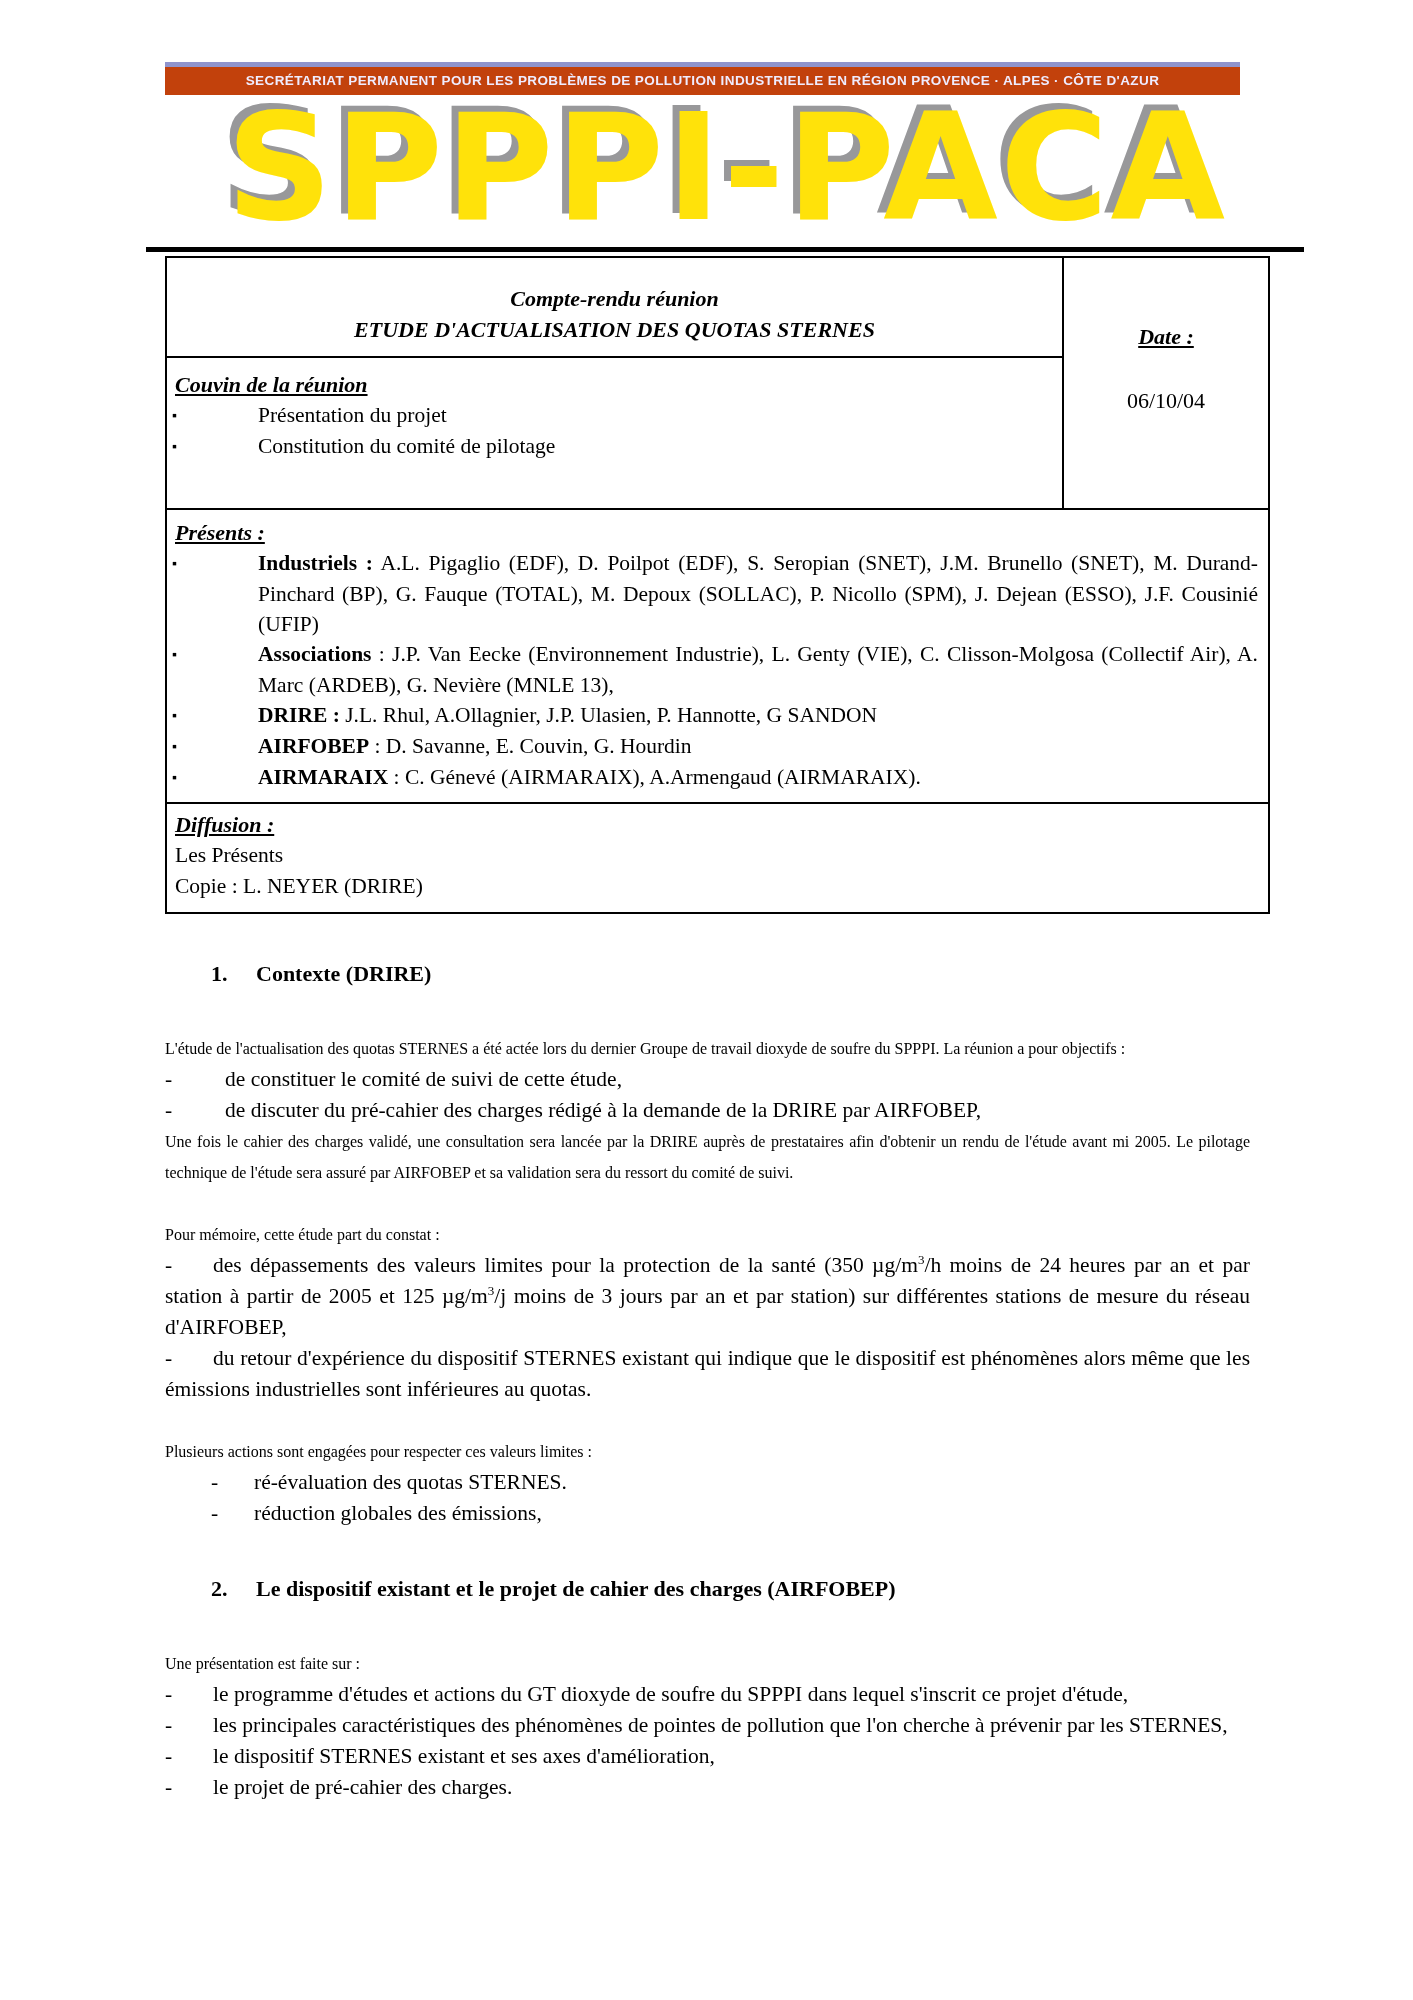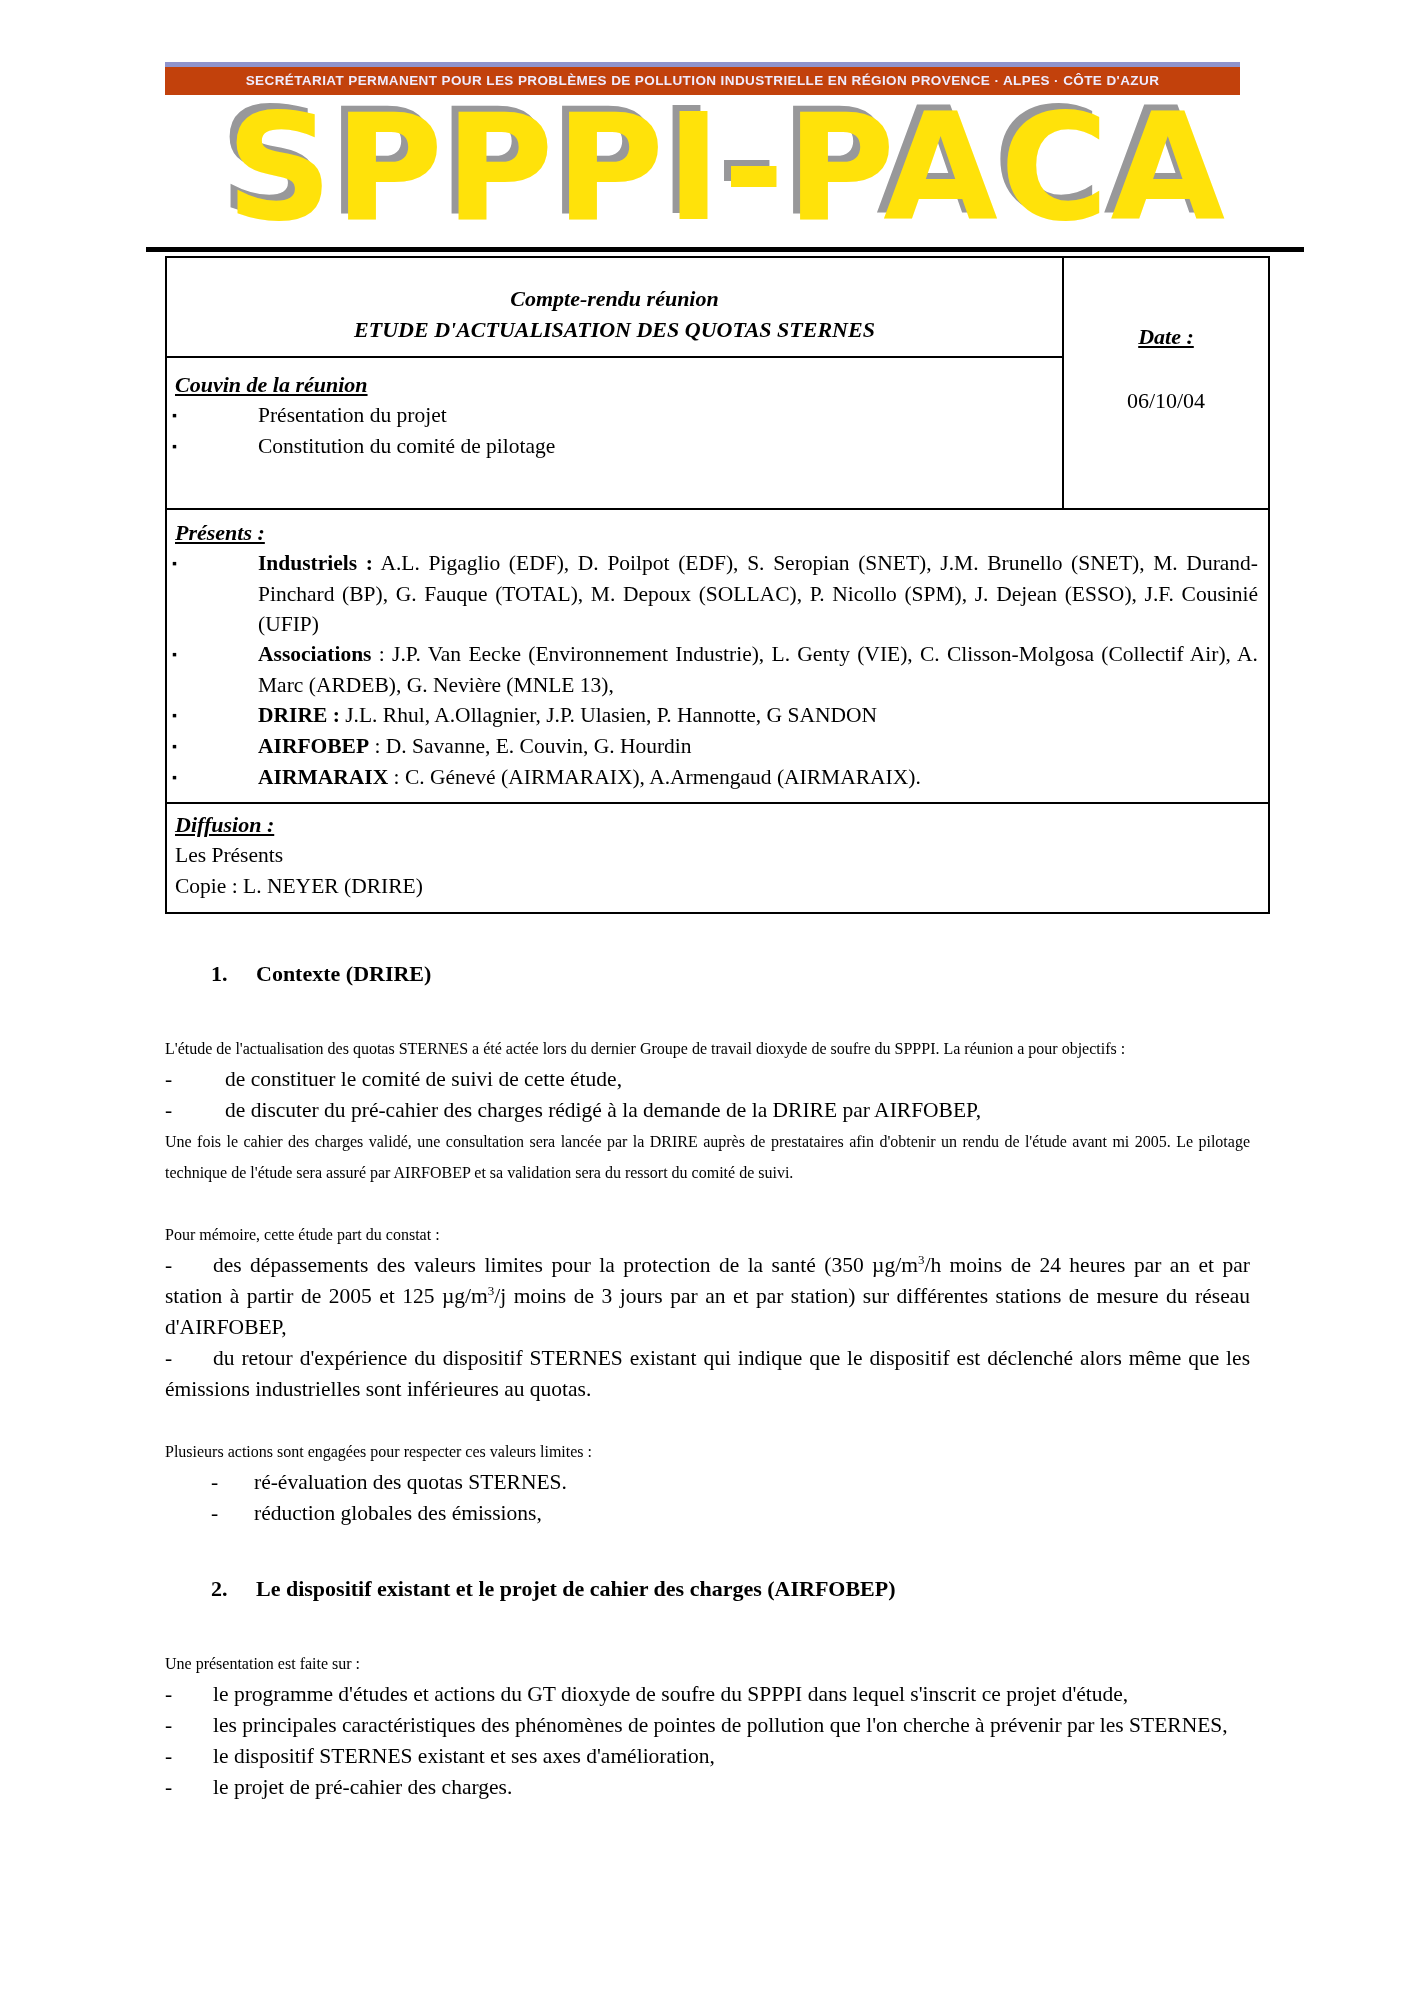--- a/index.html
+++ b/index.html
@@ -127,21 +127,21 @@
 
       <div class="dash-item"><span class="dash">-</span><span>de constituer le comité de suivi de cette étude,</span></div>
       <div class="dash-item"><span class="dash">-</span><span>de discuter du pré-cahier des charges rédigé à la demande de la DRIRE par AIRFOBEP,</span></div>
 
       <p class="para">Une fois le cahier des charges validé, une consultation sera lancée par la DRIRE auprès de prestataires afin d'obtenir un rendu de l'étude avant mi 2005. Le pilotage technique de l'étude sera assuré par AIRFOBEP et sa validation sera du ressort du comité de suivi.</p>
 
       <p class="para mt">Pour mémoire, cette étude part du constat :</p>
 
       <div class="dash-item"><span class="dash sm">-</span><span>des dépassements des valeurs limites pour la protection de la santé (350 µg/m</span><sup>3</sup><span>/h moins de 24 heures par an et par station à partir de 2005 et 125 µg/m</span><sup>3</sup><span>/j moins de 3 jours par an et par station) sur différentes stations de mesure du réseau d'AIRFOBEP,</span></div>
 
-      <div class="dash-item"><span class="dash sm">-</span><span>du retour d'expérience du dispositif STERNES existant qui indique que le dispositif est déclenché alors même que les émissions industrielles sont inférieures au quotas.</span></div>
+      <div class="dash-item"><span class="dash sm">-</span><span>du retour d'expérience du dispositif STERNES existant qui indique que le dispositif est phénomènes alors même que les émissions industrielles sont inférieures au quotas.</span></div>
 
       <p class="para mt">Plusieurs actions sont engagées pour respecter ces valeurs limites :</p>
 
       <div class="dash-item lvl2"><span class="dash">-</span><span>ré-évaluation des quotas STERNES.</span></div>
       <div class="dash-item lvl2"><span class="dash">-</span><span>réduction globales des émissions,</span></div>
 
       <div class="sec-heading"><span class="num">2.</span><span>Le dispositif existant et le projet de cahier des charges (AIRFOBEP)</span></div>
 
       <p class="para mt44">Une présentation est faite sur :</p>
 

